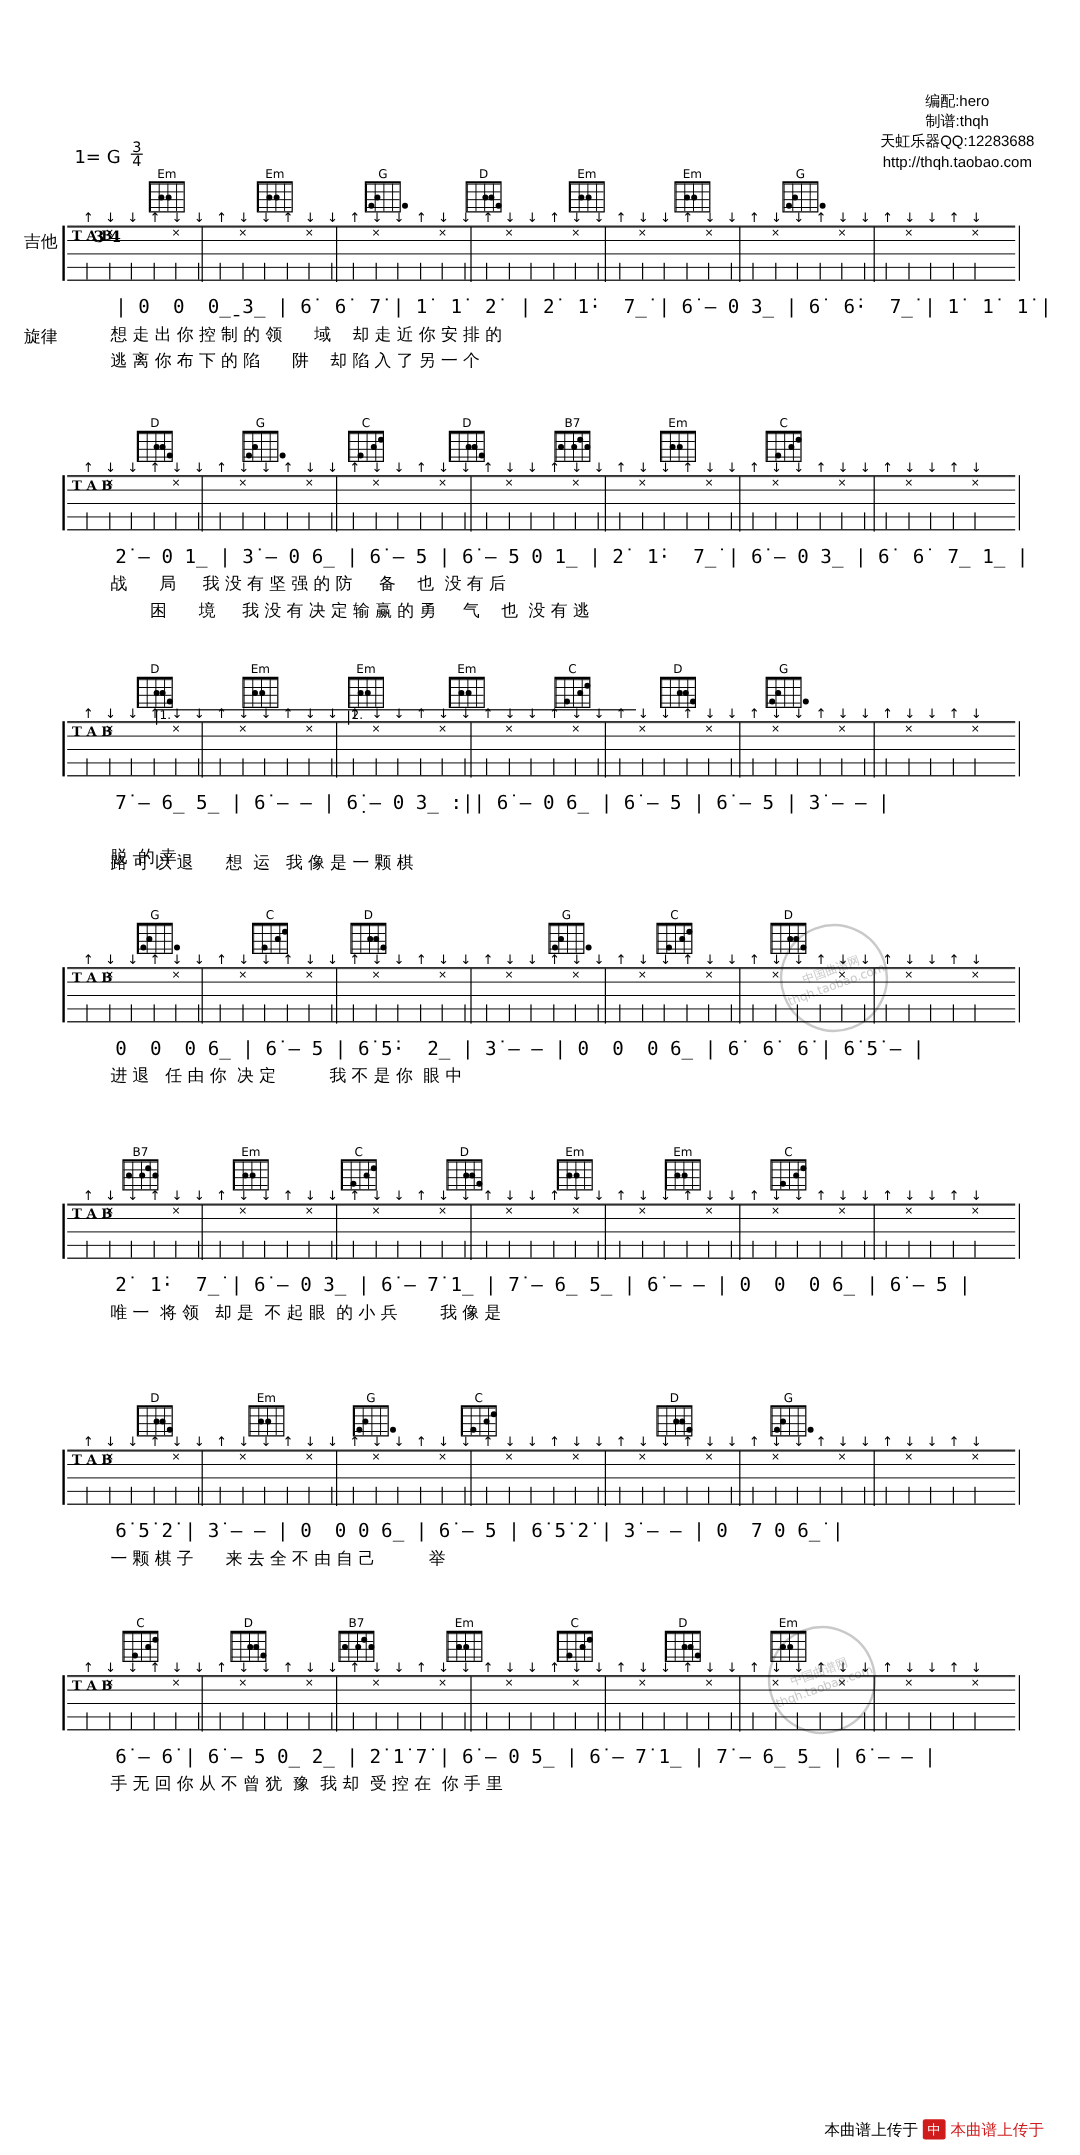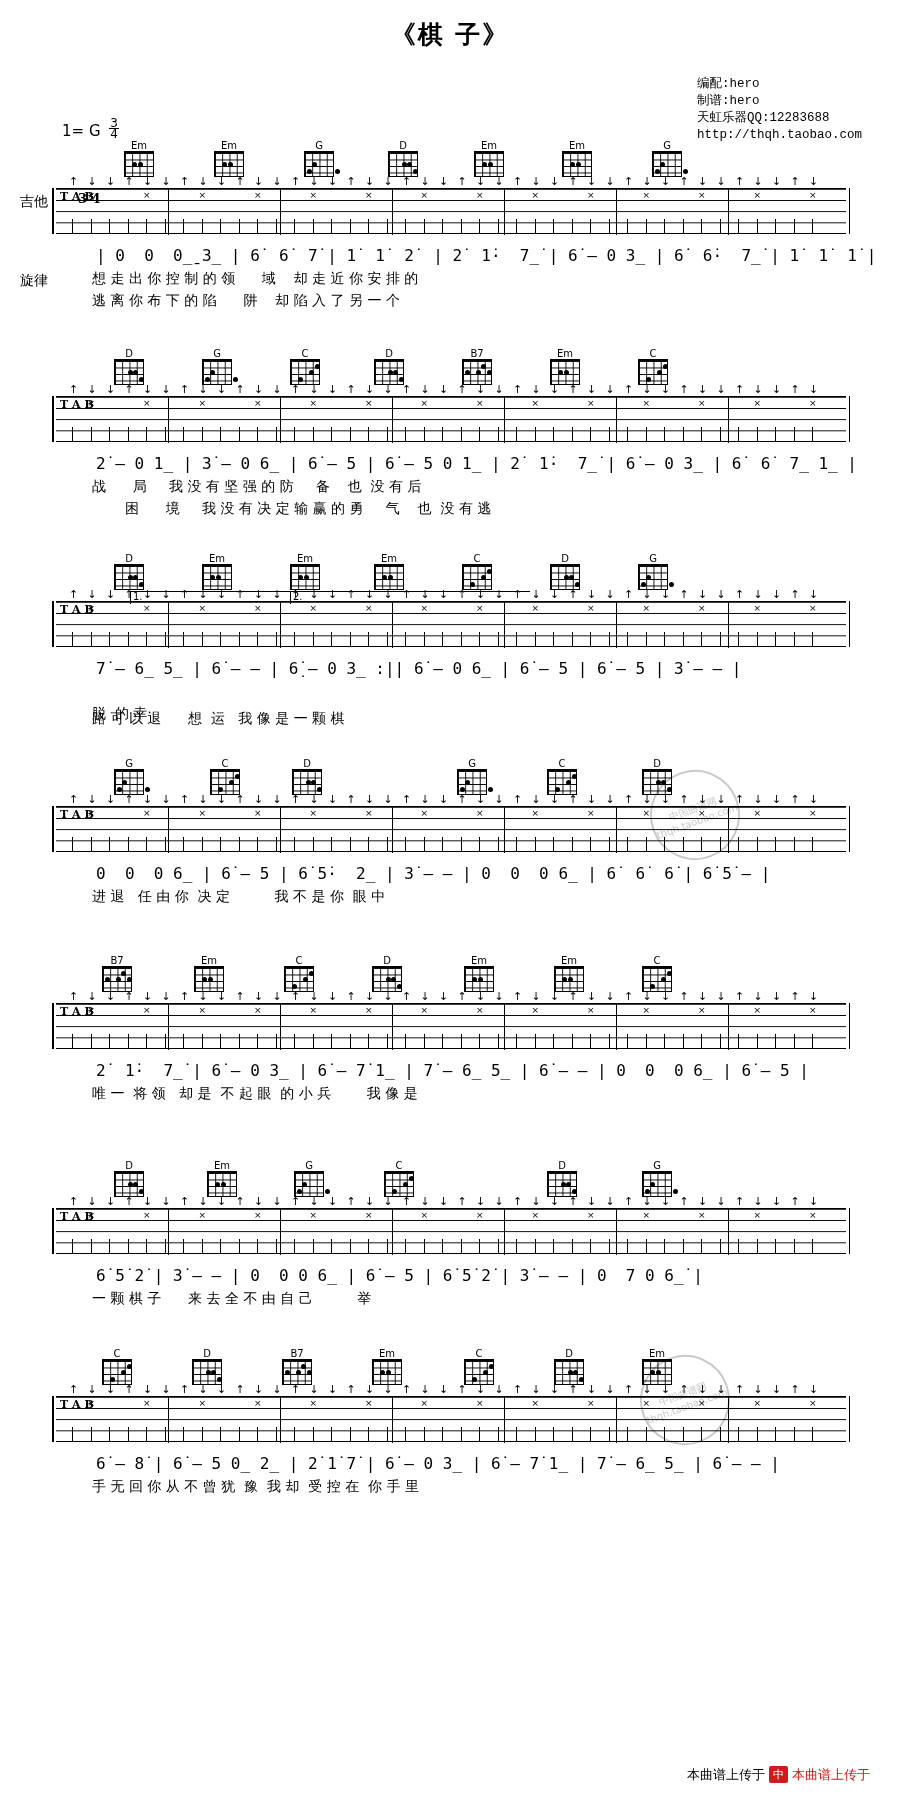--- a/index.html
+++ b/index.html
@@ -13,22 +13,22 @@
   
   .title{
     position:absolute;top:18px;left:0;width:900px;text-align:center;
     font-size:25px;font-family:"DejaVu Sans",sans-serif;font-weight:bold;letter-spacing:2px;
   }
   .subtitle{
     position:absolute;top:52px;left:0;width:900px;text-align:center;
     font-size:15px;font-family:"DejaVu Sans",sans-serif;
   }
   .credits{
-    position:absolute;top:76px;right:38px;text-align:left;
-    font-size:12.5px;line-height:17px;font-family:Liberation Mono, monospace;
+    position:absolute;top:76px;right:38px;text-align:center;
+    font-size:12.5px;line-height:17px;font-family:Liberation Sans, sans-serif;
   }
   .keysig{
     position:absolute;top:118px;left:62px;
     font-size:15px;font-family:"DejaVu Sans",sans-serif;
   }
   .keysig .frac{display:inline-block;vertical-align:-2px;margin-left:4px;line-height:10px;font-size:12px;text-align:center;}
   .keysig .frac b{display:block;font-weight:normal;border-bottom:1px solid #000;padding:0 1px;}
   .keysig .frac i{display:block;font-style:normal;padding:0 1px;}
 
   .sidelabel{
@@ -104,25 +104,24 @@
     display:inline-block;background:#cf1b1b;color:#fff;font-size:11px;
     padding:1px 4px;border-radius:2px;margin:0 4px;vertical-align:1px;
   }
   .footer .site{color:#cf1b1b;}
 </style>
 </head>
 <body>
 
 <div class="sheet">
 
-  <div class="title">《棋 子》</div>
 
   <div class="credits">
     <div>编配:hero</div>
-    <div>制谱:hero</div>
+    <div>制谱:thqh</div>
     <div>天虹乐器QQ:12283688</div>
     <div>http://thqh.taobao.com</div>
   </div>
 
   <div class="keysig">
     <span>1= G</span>
     <span class="frac">
       <b>3</b>
       <i>4</i>
     </span>
@@ -1289,17 +1288,17 @@
           <div class="arrow" style="left: 716px; top: -13px;">↓</div>
           <div class="stem" style="left: 737.5px; top: 30px; height: 14px;"></div>
           <div class="arrow" style="left: 734.5px; top: -13px;">↑</div>
           <div class="stem" style="left: 756px; top: 30px; height: 14px;"></div>
           <div class="arrow" style="left: 753px; top: -13px;">↓</div>
           <div class="xmark" style="left: 753px; top: 2px;">×</div>
         </div>
         <div class="taglyph" style="top: 50px;">T
 A
 B</div>
-        <div class="melody" style="top: 106px; left: 96px;">6̇ – 8̇ | 6̇ – 5 0̲ 2̲ | 2̇ 1̇ 7̇ | 6̇ – 0 3̲ | 6̇ – 7̇ 1̲ | 7̇ – 6̲ 5̲ | 6̇ – – |</div>
+        <div class="melody" style="top: 106px; left: 96px;">6̇ – 6̇ | 6̇ – 5 0̲ 2̲ | 2̇ 1̇ 7̇ | 6̇ – 0 5̲ | 6̇ – 7̇ 1̲ | 7̇ – 6̲ 5̲ | 6̇ – – |</div>
         <div class="lyric" style="top: 130px;">手 无 回 你 从 不 曾 犹  豫  我 却  受 控 在  你 手 里</div>
       </div>
     </div>
 </div>
 
 </body></html>

